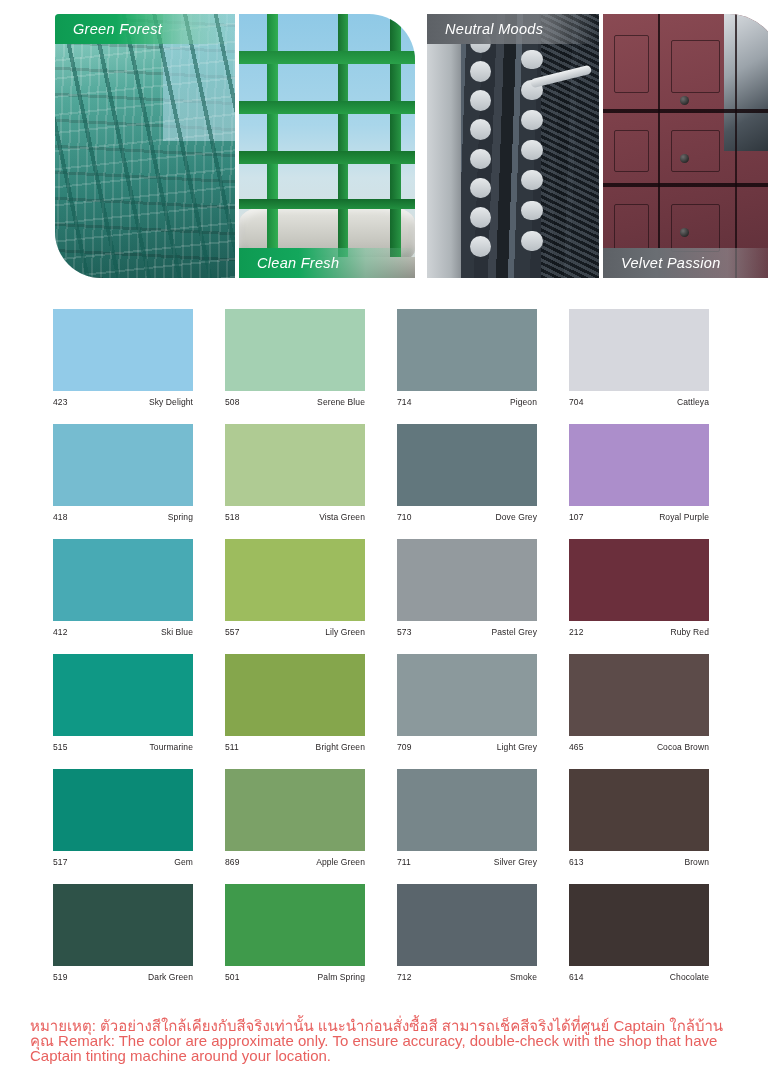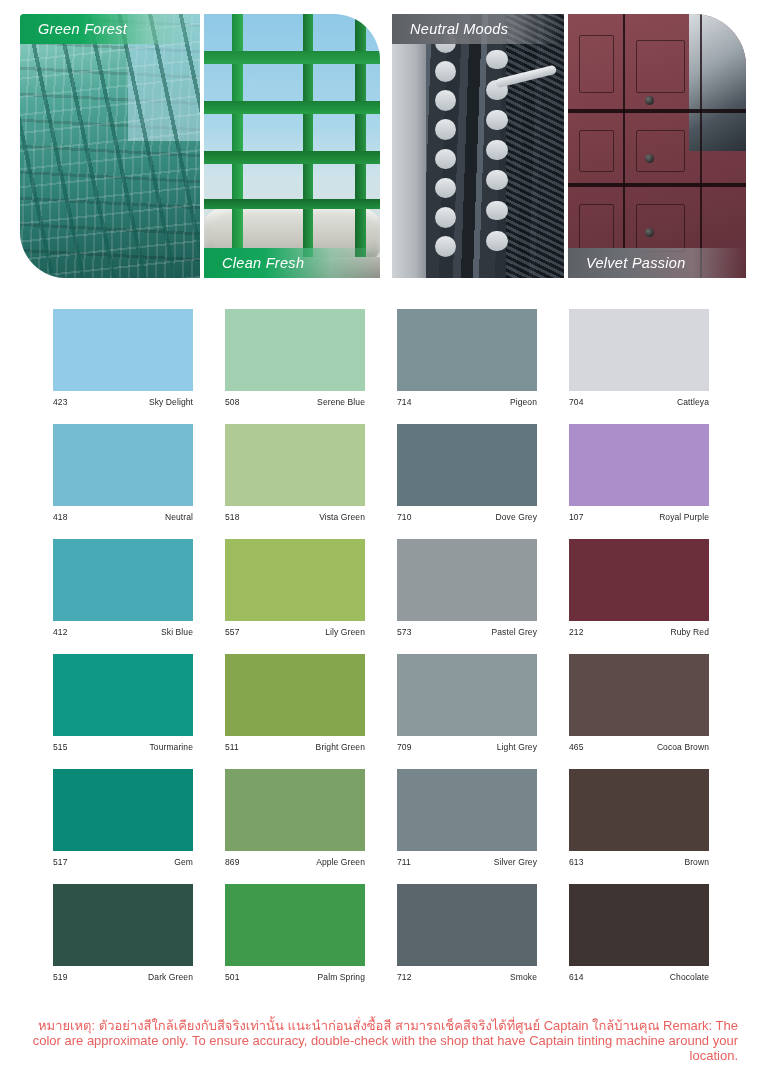--- a/index.html
+++ b/index.html
@@ -3,21 +3,21 @@
 <meta charset="utf-8">
 <style>
   * { box-sizing: border-box; margin: 0; padding: 0; }
   html, body {
     width: 768px; height: 1087px;
     background: #ffffff;
     font-family: "Liberation Sans", sans-serif;
     overflow: hidden;
   }
 
-  .page { position: relative; width: 685px; height: 1087px; background: #fff; }
+  .page { position: relative; width: 685px; height: 1087px; background: #fff; padding-left: 35px; }
 
   
   .hero { position: relative; width: 768px; height: 292px; }
 
   .panel { position: absolute; top: 14px; height: 264px; overflow: hidden; }
 
   .panel .photo { position: absolute; inset: 0; }
 
   
   .cap {
@@ -157,23 +157,23 @@
     font-size: 8.5px; color: #231f20; padding-top: 6px;
     letter-spacing: .1px;
     gap: 16px;
   }
   .code { font-size: 8.5px; }
   .cname { font-size: 8.5px; }
 
   
   .footer {
     position: absolute; left: 0; top: 1018px; width: 768px;
-    text-align: right;
+    text-align: left;
     color: #e8615f;
-    font-size: 13px;
+    font-size: 15px;
     line-height: 15px;
     padding: 0 30px;
   }
   .footer span { display: inline; }
 </style>
 </head>
 <body>
 
 <div class="page">
 
@@ -269,21 +269,21 @@
         <div class="chip" style="background: rgb(214, 215, 221);"></div>
         <div class="meta">
           <span class="code">704</span>
           <span class="cname">Cattleya</span>
         </div>
       </div>
       <div class="cell">
         <div class="chip" style="background: rgb(118, 188, 208);"></div>
         <div class="meta">
           <span class="code">418</span>
-          <span class="cname">Neutral</span>
+          <span class="cname">Spring</span>
         </div>
       </div>
       <div class="cell">
         <div class="chip" style="background: rgb(175, 203, 147);"></div>
         <div class="meta">
           <span class="code">518</span>
           <span class="cname">Vista Green</span>
         </div>
       </div>
       <div class="cell">

